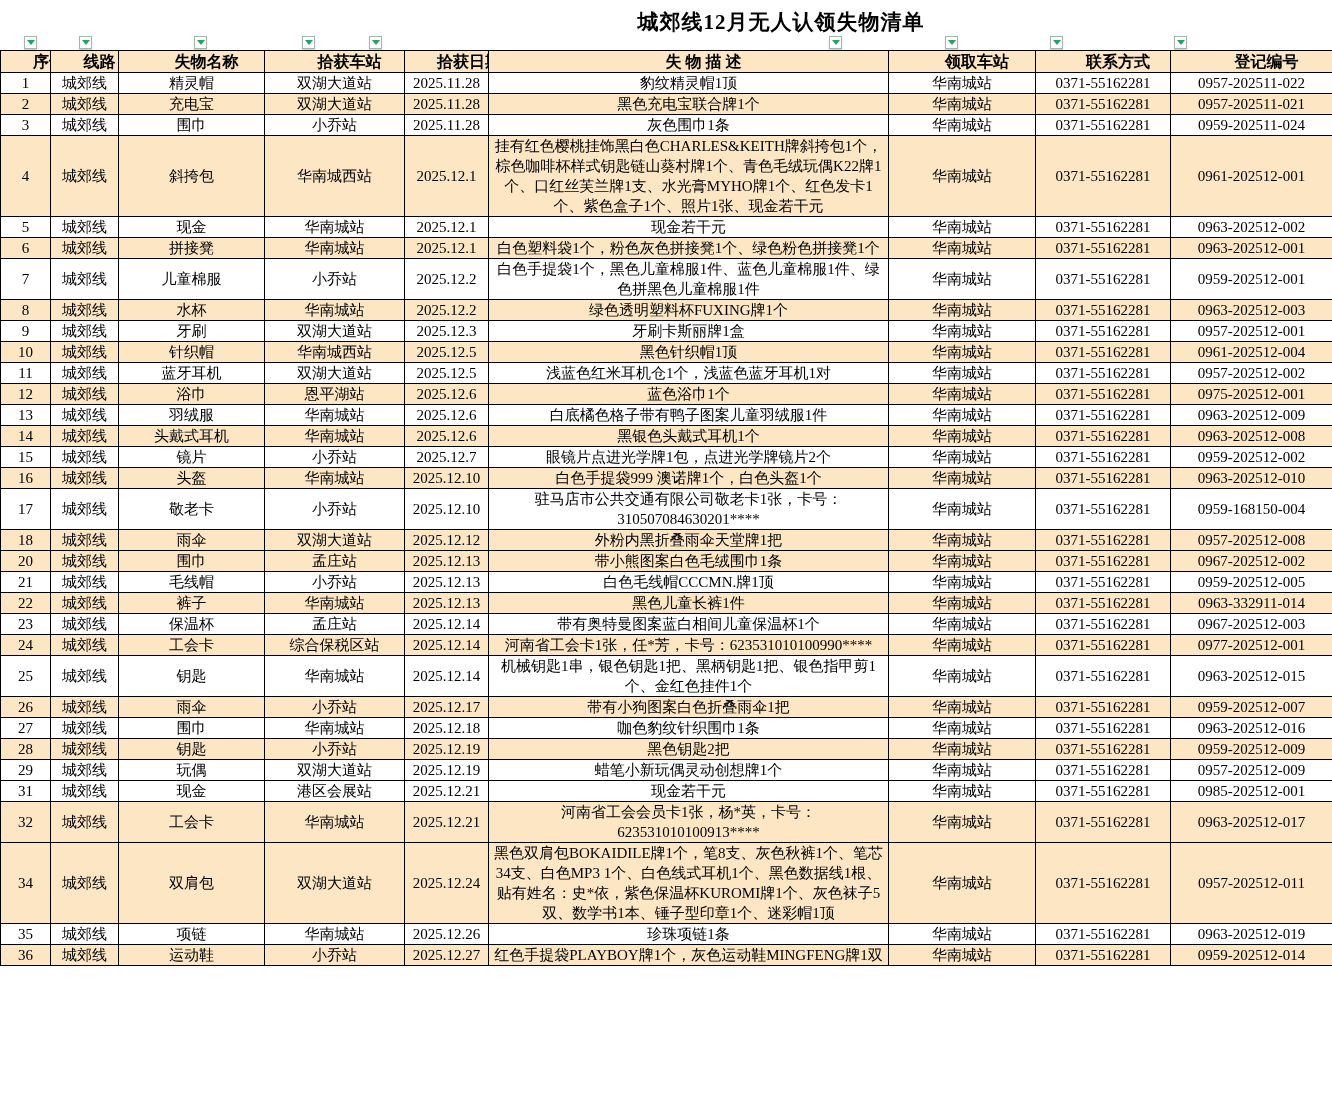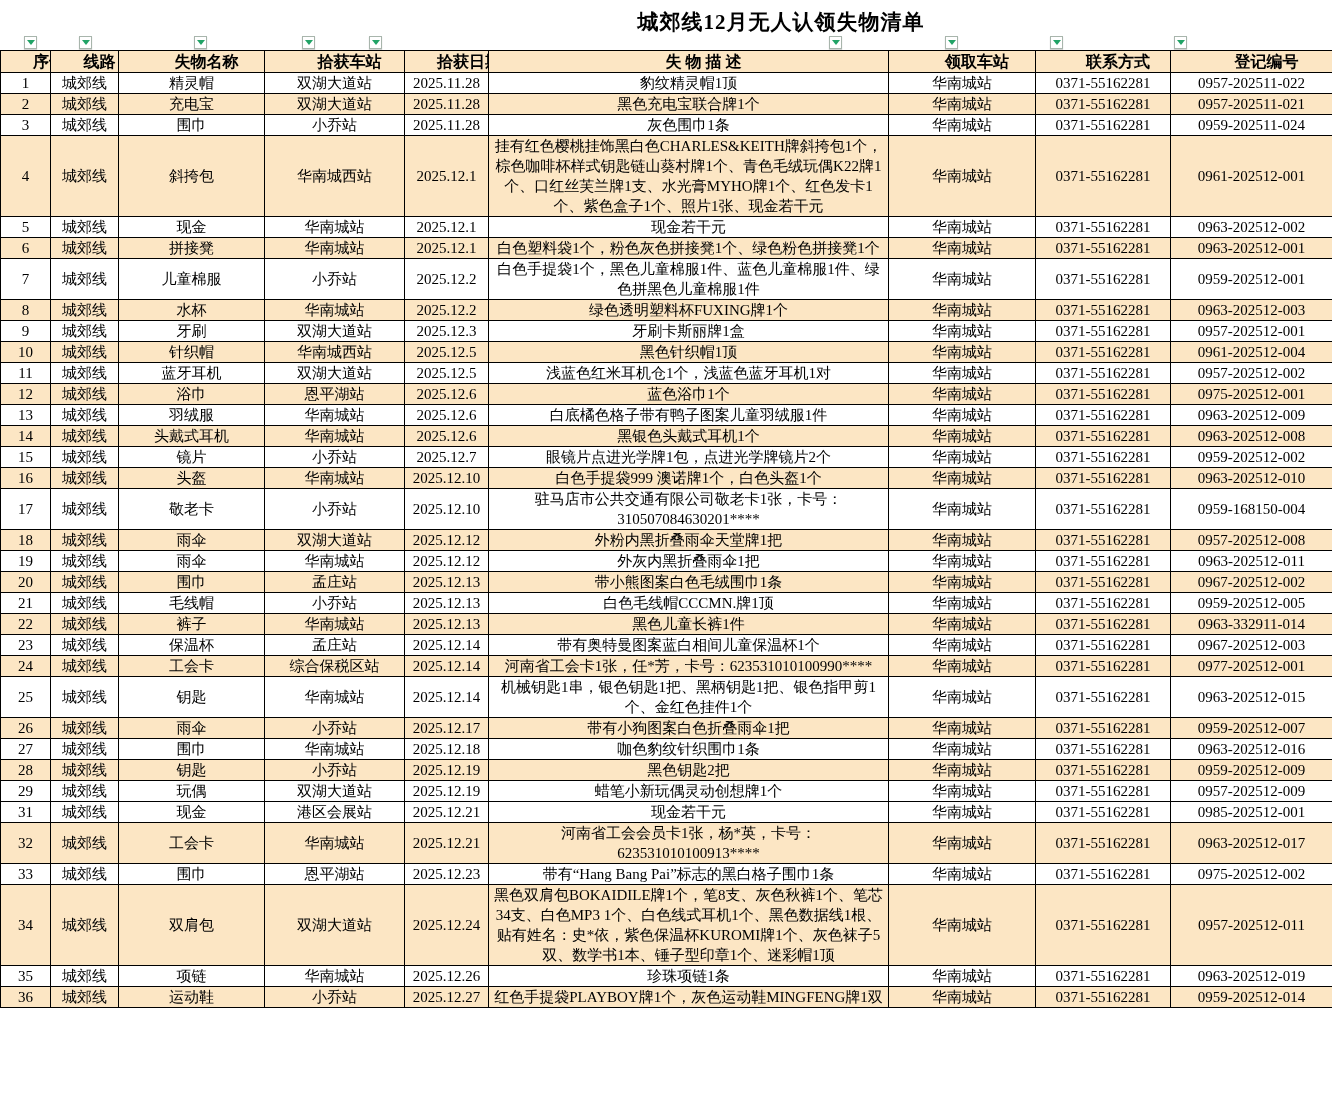--- a/index.html
+++ b/index.html
@@ -273,31 +273,20 @@
           <td>18</td>
           <td>城郊线</td>
           <td>雨伞</td>
           <td>双湖大道站</td>
           <td>2025.12.12</td>
           <td>外粉内黑折叠雨伞天堂牌1把</td>
           <td>华南城站</td>
           <td>0371-55162281</td>
           <td>0957-202512-008</td>
         </tr>
-        <tr>
-          <td>19</td>
-          <td>城郊线</td>
-          <td>雨伞</td>
-          <td>华南城站</td>
-          <td>2025.12.12</td>
-          <td>外灰内黑折叠雨伞1把</td>
-          <td>华南城站</td>
-          <td>0371-55162281</td>
-          <td>0963-202512-011</td>
-        </tr>
         <tr class="band">
           <td>20</td>
           <td>城郊线</td>
           <td>围巾</td>
           <td>孟庄站</td>
           <td>2025.12.13</td>
           <td>带小熊图案白色毛绒围巾1条</td>
           <td>华南城站</td>
           <td>0371-55162281</td>
           <td>0967-202512-002</td>
@@ -415,31 +404,20 @@
         <tr class="band">
           <td>32</td>
           <td>城郊线</td>
           <td>工会卡</td>
           <td>华南城站</td>
           <td>2025.12.21</td>
           <td>河南省工会会员卡1张，杨*英，卡号：623531010100913****</td>
           <td>华南城站</td>
           <td>0371-55162281</td>
           <td>0963-202512-017</td>
-        </tr>
-        <tr>
-          <td>33</td>
-          <td>城郊线</td>
-          <td>围巾</td>
-          <td>恩平湖站</td>
-          <td>2025.12.23</td>
-          <td>带有“Hang Bang Pai”标志的黑白格子围巾1条</td>
-          <td>华南城站</td>
-          <td>0371-55162281</td>
-          <td>0975-202512-002</td>
         </tr>
         <tr class="band">
           <td>34</td>
           <td>城郊线</td>
           <td>双肩包</td>
           <td>双湖大道站</td>
           <td>2025.12.24</td>
           <td>黑色双肩包BOKAIDILE牌1个，笔8支、灰色秋裤1个、笔芯34支、白色MP3 1个、白色线式耳机1个、黑色数据线1根、贴有姓名：史*依，紫色保温杯KUROMI牌1个、灰色袜子5双、数学书1本、锤子型印章1个、迷彩帽1顶</td>
           <td>华南城站</td>
           <td>0371-55162281</td>

